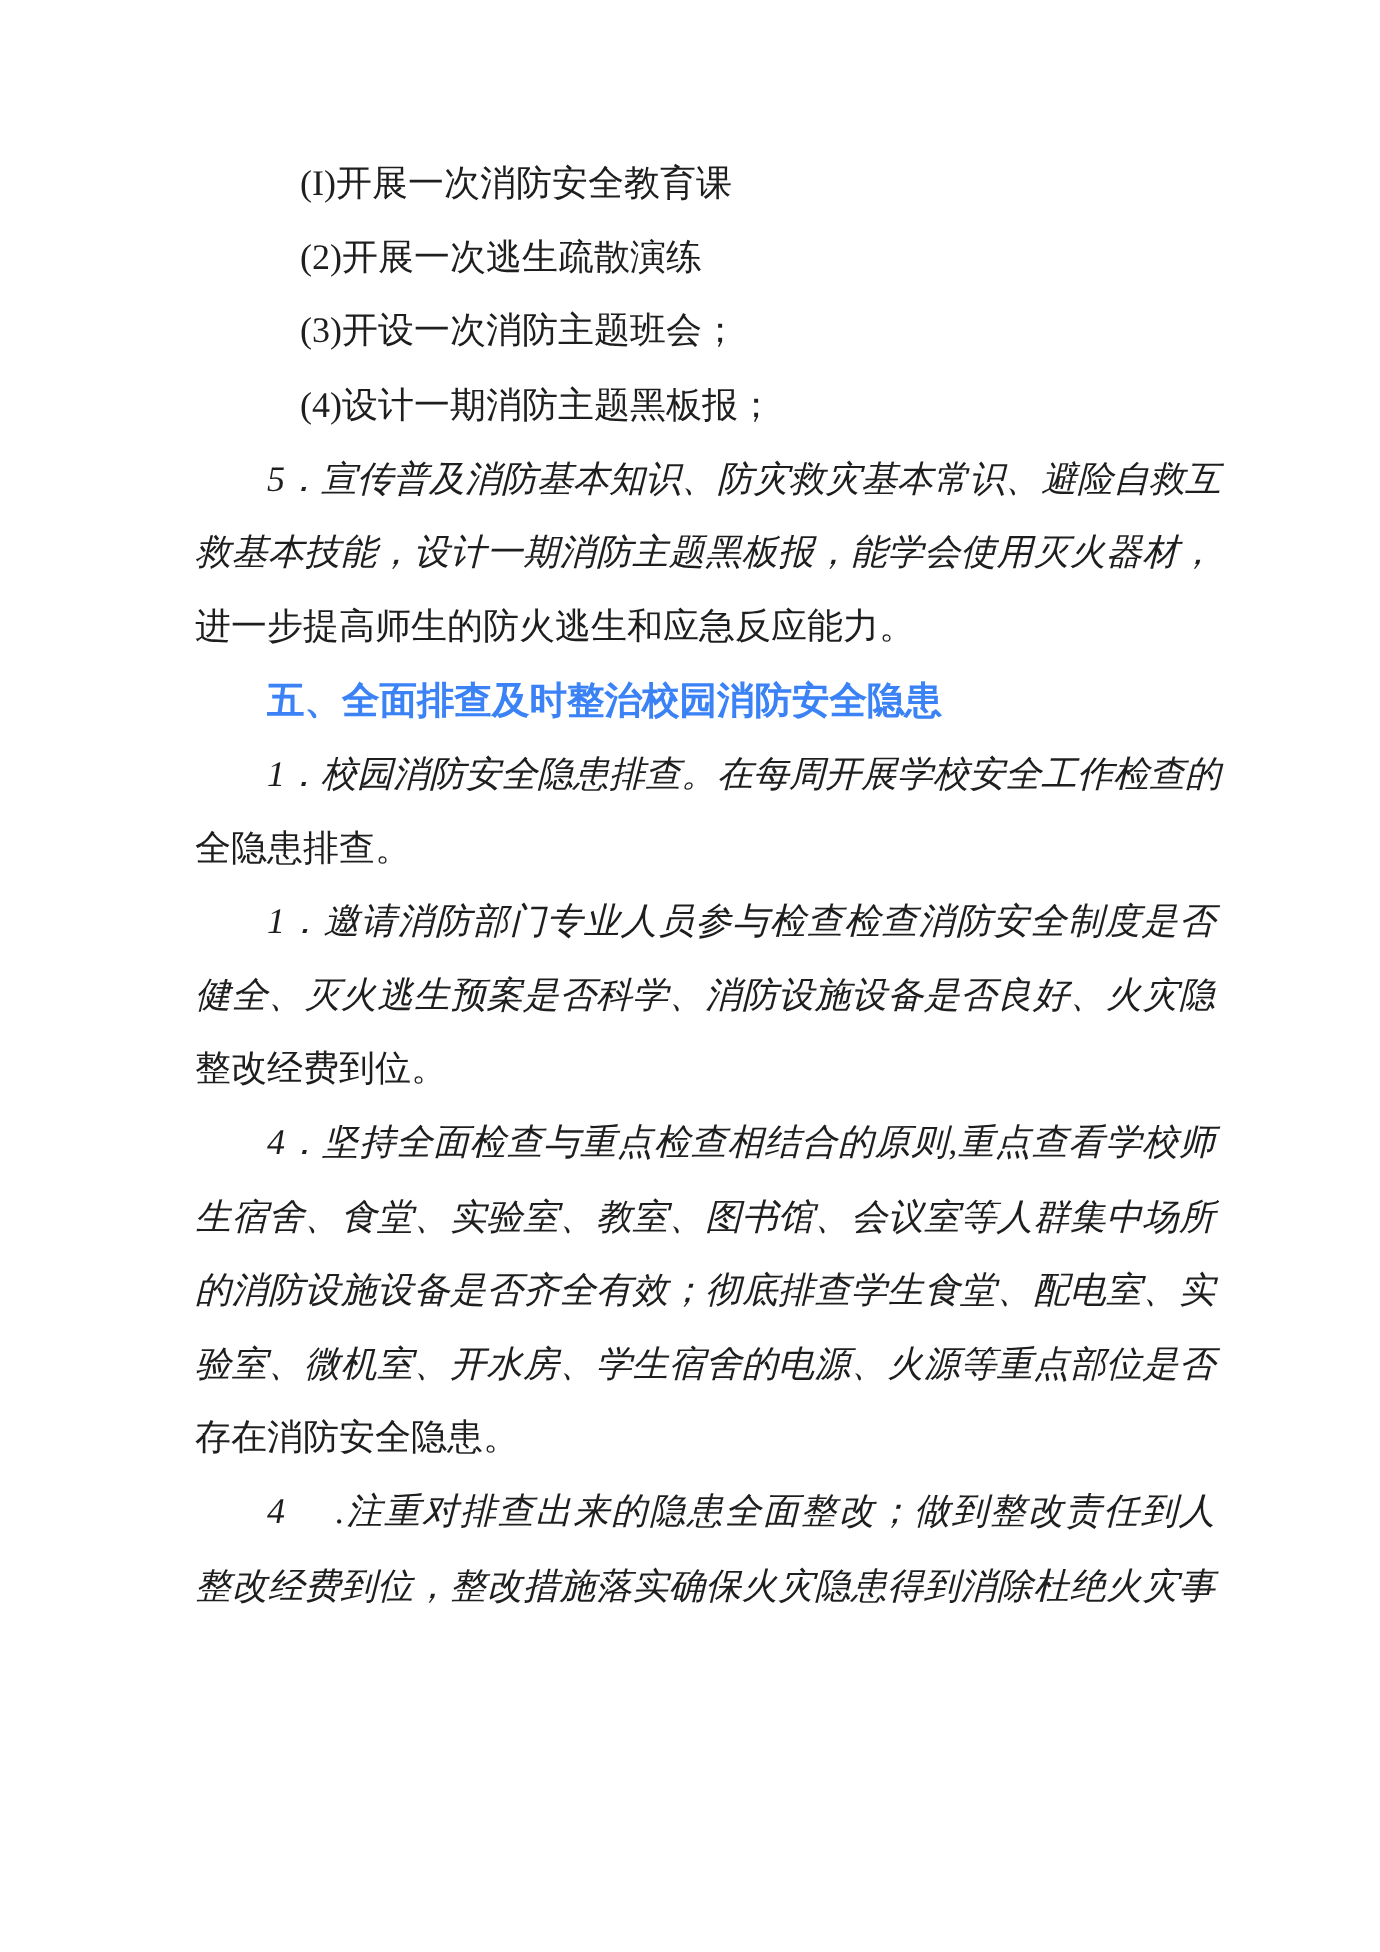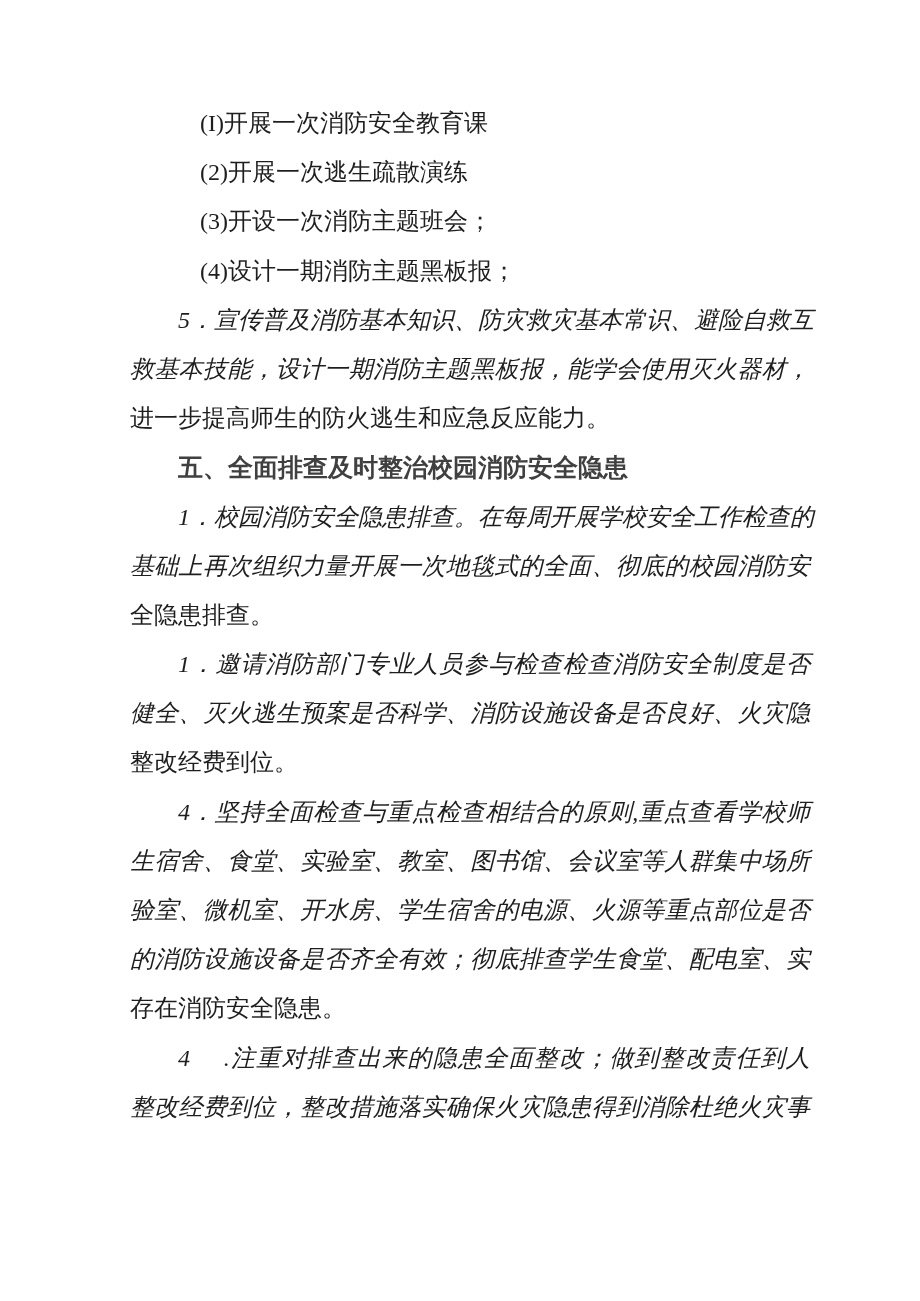--- a/index.html
+++ b/index.html
@@ -42,21 +42,21 @@
   
   .full {
     text-align: justify;
     text-align-last: justify;
     text-justify: inter-character;
     font-style: italic;
   }
   .heading {
     font-family: "Liberation Sans", "DejaVu Sans", sans-serif;
     font-weight: 700;
-    color: #404040;
+    color: #3b82f6;
     font-size: 25px;
   }
 </style>
 </head>
 <body>
 
 <div class="page">
   <div class="text-block">
 
     <div class="line item-indent">(I)开展一次消防安全教育课</div>
@@ -64,30 +64,29 @@
     <div class="line item-indent">(3)开设一次消防主题班会；</div>
     <div class="line item-indent">(4)设计一期消防主题黑板报；</div>
 
     <div class="line para-indent full">5．宣传普及消防基本知识、防灾救灾基本常识、避险自救互</div>
     <div class="line full">救基本技能，设计一期消防主题黑板报，能学会使用灭火器材，</div>
     <div class="line">进一步提高师生的防火逃生和应急反应能力。</div>
 
     <div class="line para-indent heading">五、全面排查及时整治校园消防安全隐患</div>
 
     <div class="line para-indent full">1．校园消防安全隐患排查。在每周开展学校安全工作检查的</div>
-    <div class="line full">基础上再次组织力量开展一次地毯式的全面、彻底的校园消防安</div>
     <div class="line">全隐患排查。</div>
 
     <div class="line para-indent full">1．邀请消防部门专业人员参与检查检查消防安全制度是否</div>
     <div class="line full">健全、灭火逃生预案是否科学、消防设施设备是否良好、火灾隐</div>
     <div class="line">整改经费到位。</div>
 
     <div class="line para-indent full">4．坚持全面检查与重点检查相结合的原则,重点查看学校师</div>
     <div class="line full">生宿舍、食堂、实验室、教室、图书馆、会议室等人群集中场所</div>
+    <div class="line full">的消防设施设备是否齐全有效；彻底排查学生食堂、配电室、实</div>
     <div class="line full">验室、微机室、开水房、学生宿舍的电源、火源等重点部位是否</div>
-    <div class="line full">的消防设施设备是否齐全有效；彻底排查学生食堂、配电室、实</div>
     <div class="line">存在消防安全隐患。</div>
 
     <div class="line para-indent full">4　 .注重对排查出来的隐患全面整改；做到整改责任到人</div>
     <div class="line full">整改经费到位，整改措施落实确保火灾隐患得到消除杜绝火灾事</div>
 
   </div>
 </div>
 
 </body></html>

